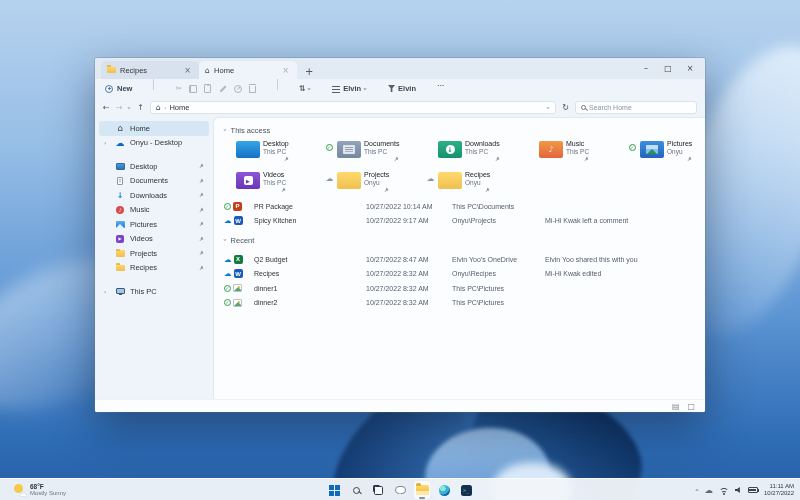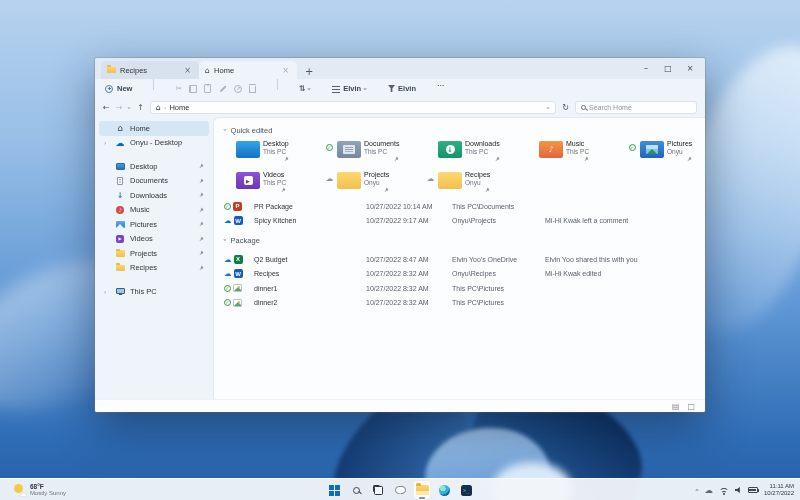--- a/index.html
+++ b/index.html
@@ -357,21 +357,21 @@
             <span class="si-pc"></span>
           </span>
         <span>This PC</span>
       </div>
     </div>
 
     <div class="content">
 
       <div class="sec-head">
         <span class="sec-chev glyph">›</span>
-        <span>Quick edited</span>
+        <span>This access</span>
       </div>
       <div class="qa-grid">
         <div class="tile">
           <span class="tstat"></span>
           <span class="fold f-desktop"></span>
           <span class="tmeta">
             <span class="tname">Desktop</span>
             <span class="tloc">This PC</span>
             <svg class="pin" width="6" height="6" viewBox="0 0 12 12">
                 <path d="M7 1l4 4-2.2.5L10 7l-1 1-1.6-1.2L4 10l-.8-.8L6.4 6 5 4.5 6.5 4z" fill="#8a8f98"></path>
@@ -493,21 +493,21 @@
           </span>
           <span class="rname">Spicy Kitchen</span>
           <span class="rdate">10/27/2022 9:17 AM</span>
           <span class="rloc">Onyu\Projects</span>
           <span class="ract">Mi-Hi Kwak left a comment</span>
         </div>
       </div>
 
       <div class="sec-head" style="margin-top:5px">
         <span class="sec-chev glyph">›</span>
-        <span>Package</span>
+        <span>Recent</span>
       </div>
       <div class="rows" style="margin-top:5px">
         <div class="row">
           <span class="rst">
             <span class="cld glyph">☁</span>
             <span class="doc-icon doc-x">X</span>
           </span>
           <span class="rname">Q2 Budget</span>
           <span class="rdate">10/27/2022 8:47 AM</span>
           <span class="rloc">Elvin Yoo's OneDrive</span>

